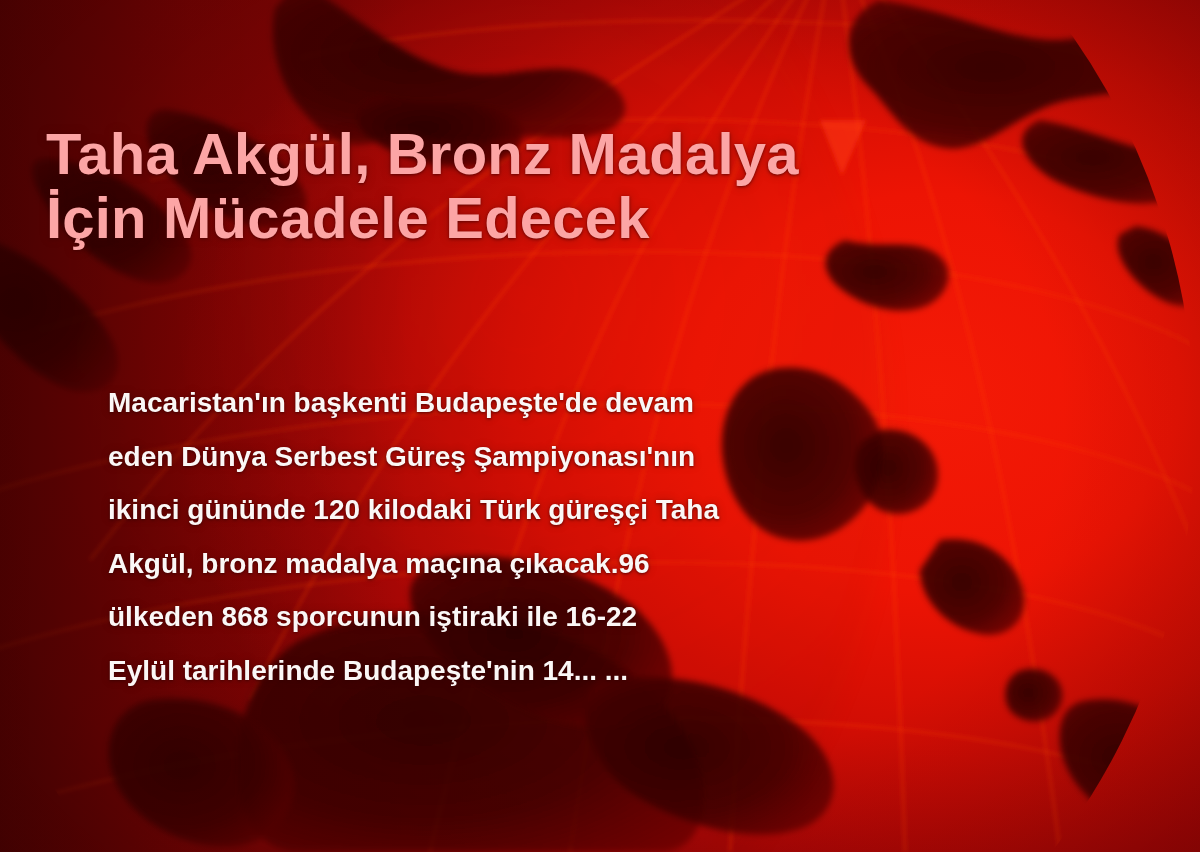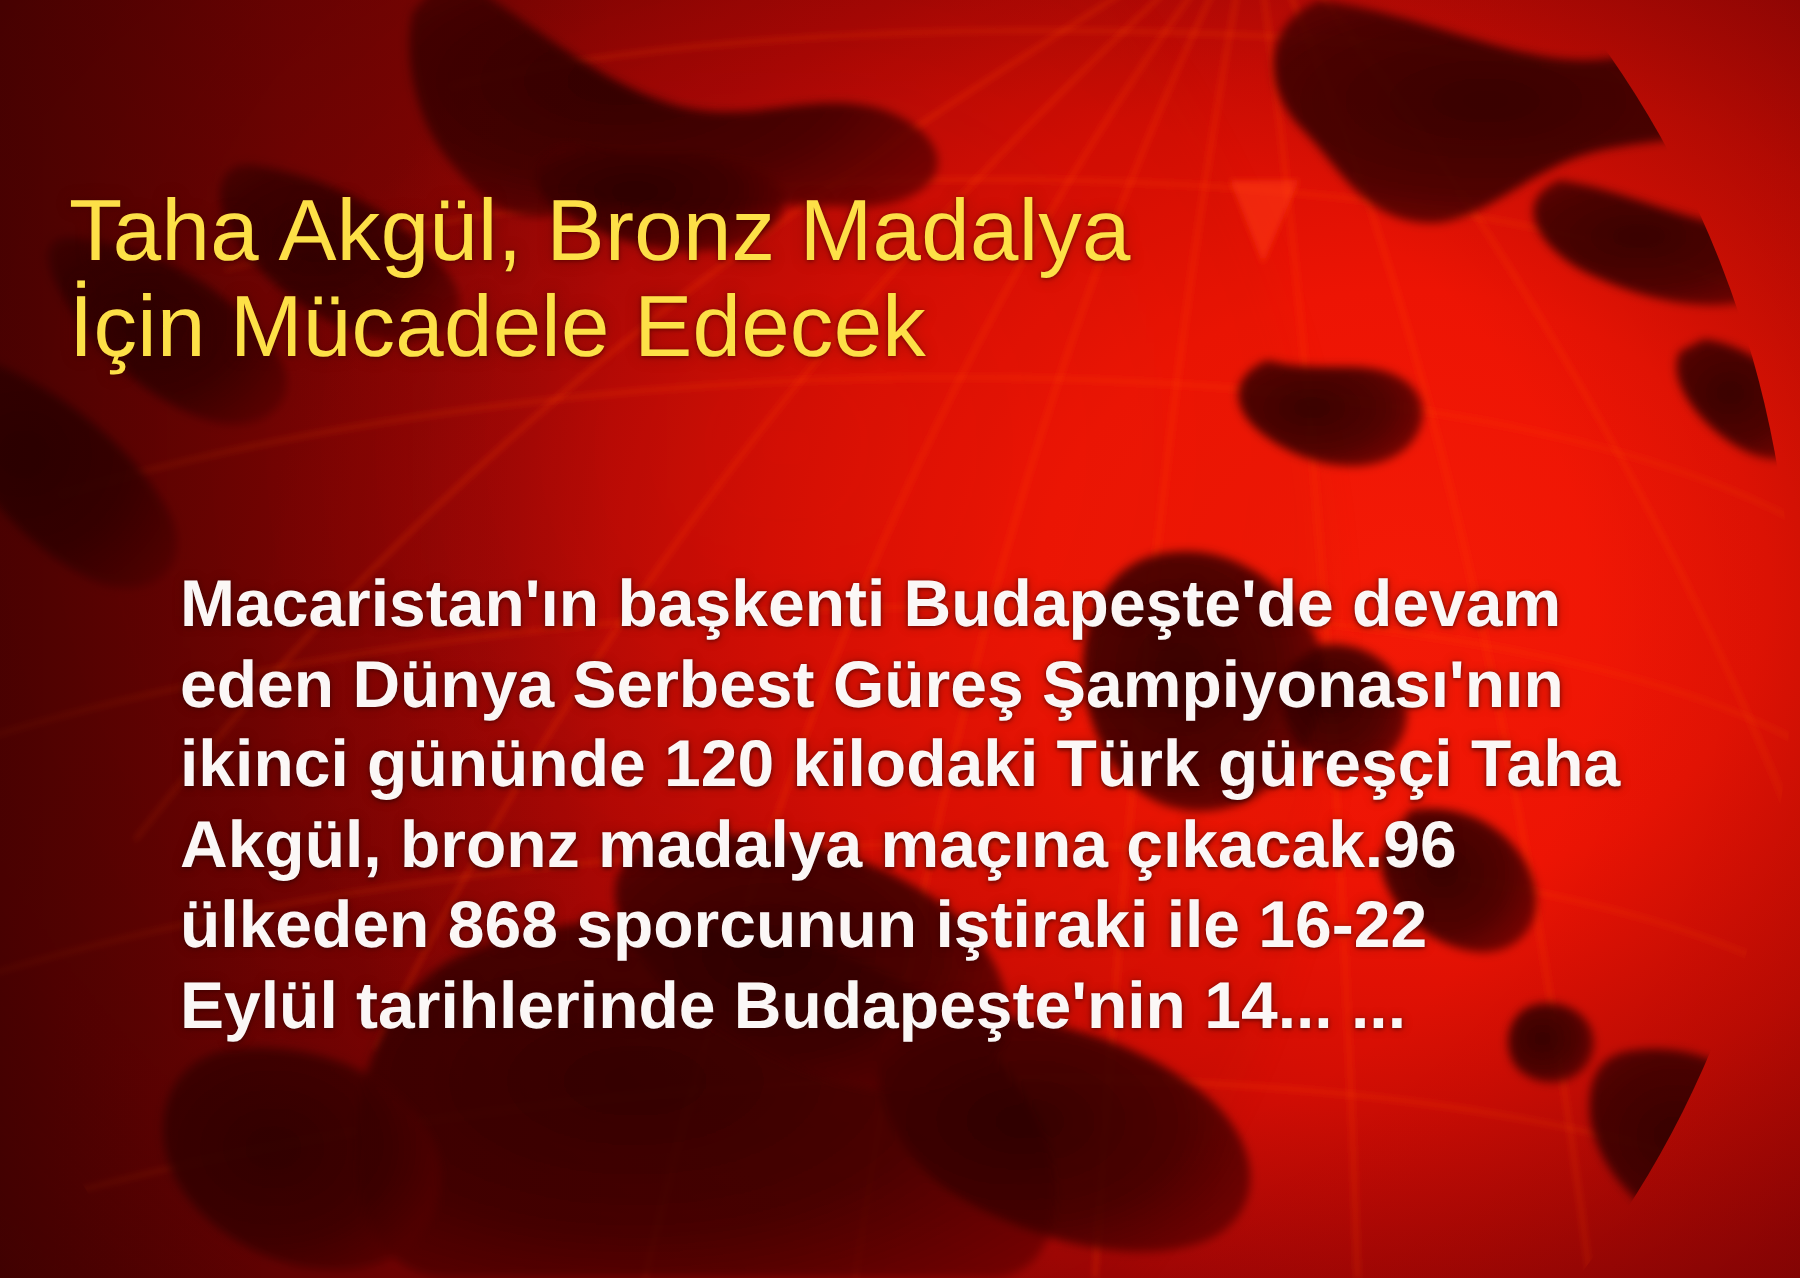--- a/index.html
+++ b/index.html
@@ -29,30 +29,30 @@
   .globe-sphere{
     position:absolute;left:-330px;top:-230px;width:1220px;height:1320px;
     border-radius:50%;
     background:radial-gradient(circle at 70% 40%, rgba(255,40,10,.10) 0%, rgba(120,6,4,.08) 52%, rgba(55,2,2,.55) 82%, rgba(25,0,0,.75) 100%);
     filter:blur(10px);
   }
   .globe-svg{position:absolute;inset:0;width:1200px;height:852px;}
   
   .headline{
     position:absolute;left:46px;top:122px;width:1120px;
-    color:#fde047;
-    font-size:58px;line-height:64px;font-weight:400;
+    color:#fca5a5;
+    font-size:58px;line-height:64px;font-weight:700;
     letter-spacing:.2px;
     text-shadow:0 1px 3px rgba(60,0,0,.65), 0 0 10px rgba(80,0,0,.35);
     white-space:pre-line;
   }
   .summary{
-    position:absolute;left:120px;top:376px;width:1040px;
+    position:absolute;left:108px;top:376px;width:1040px;
     color:#fbf7f6;
-    font-size:44px;line-height:53.5px;font-weight:700;
+    font-size:28px;line-height:53.5px;font-weight:700;
     letter-spacing:0px;
     text-shadow:0 1px 3px rgba(50,0,0,.7), 0 0 8px rgba(70,0,0,.3);
     white-space:pre-line;
   }
   .soft{filter:blur(.25px);}
 </style>
 </head>
 <body>
 
 <div class="card">

